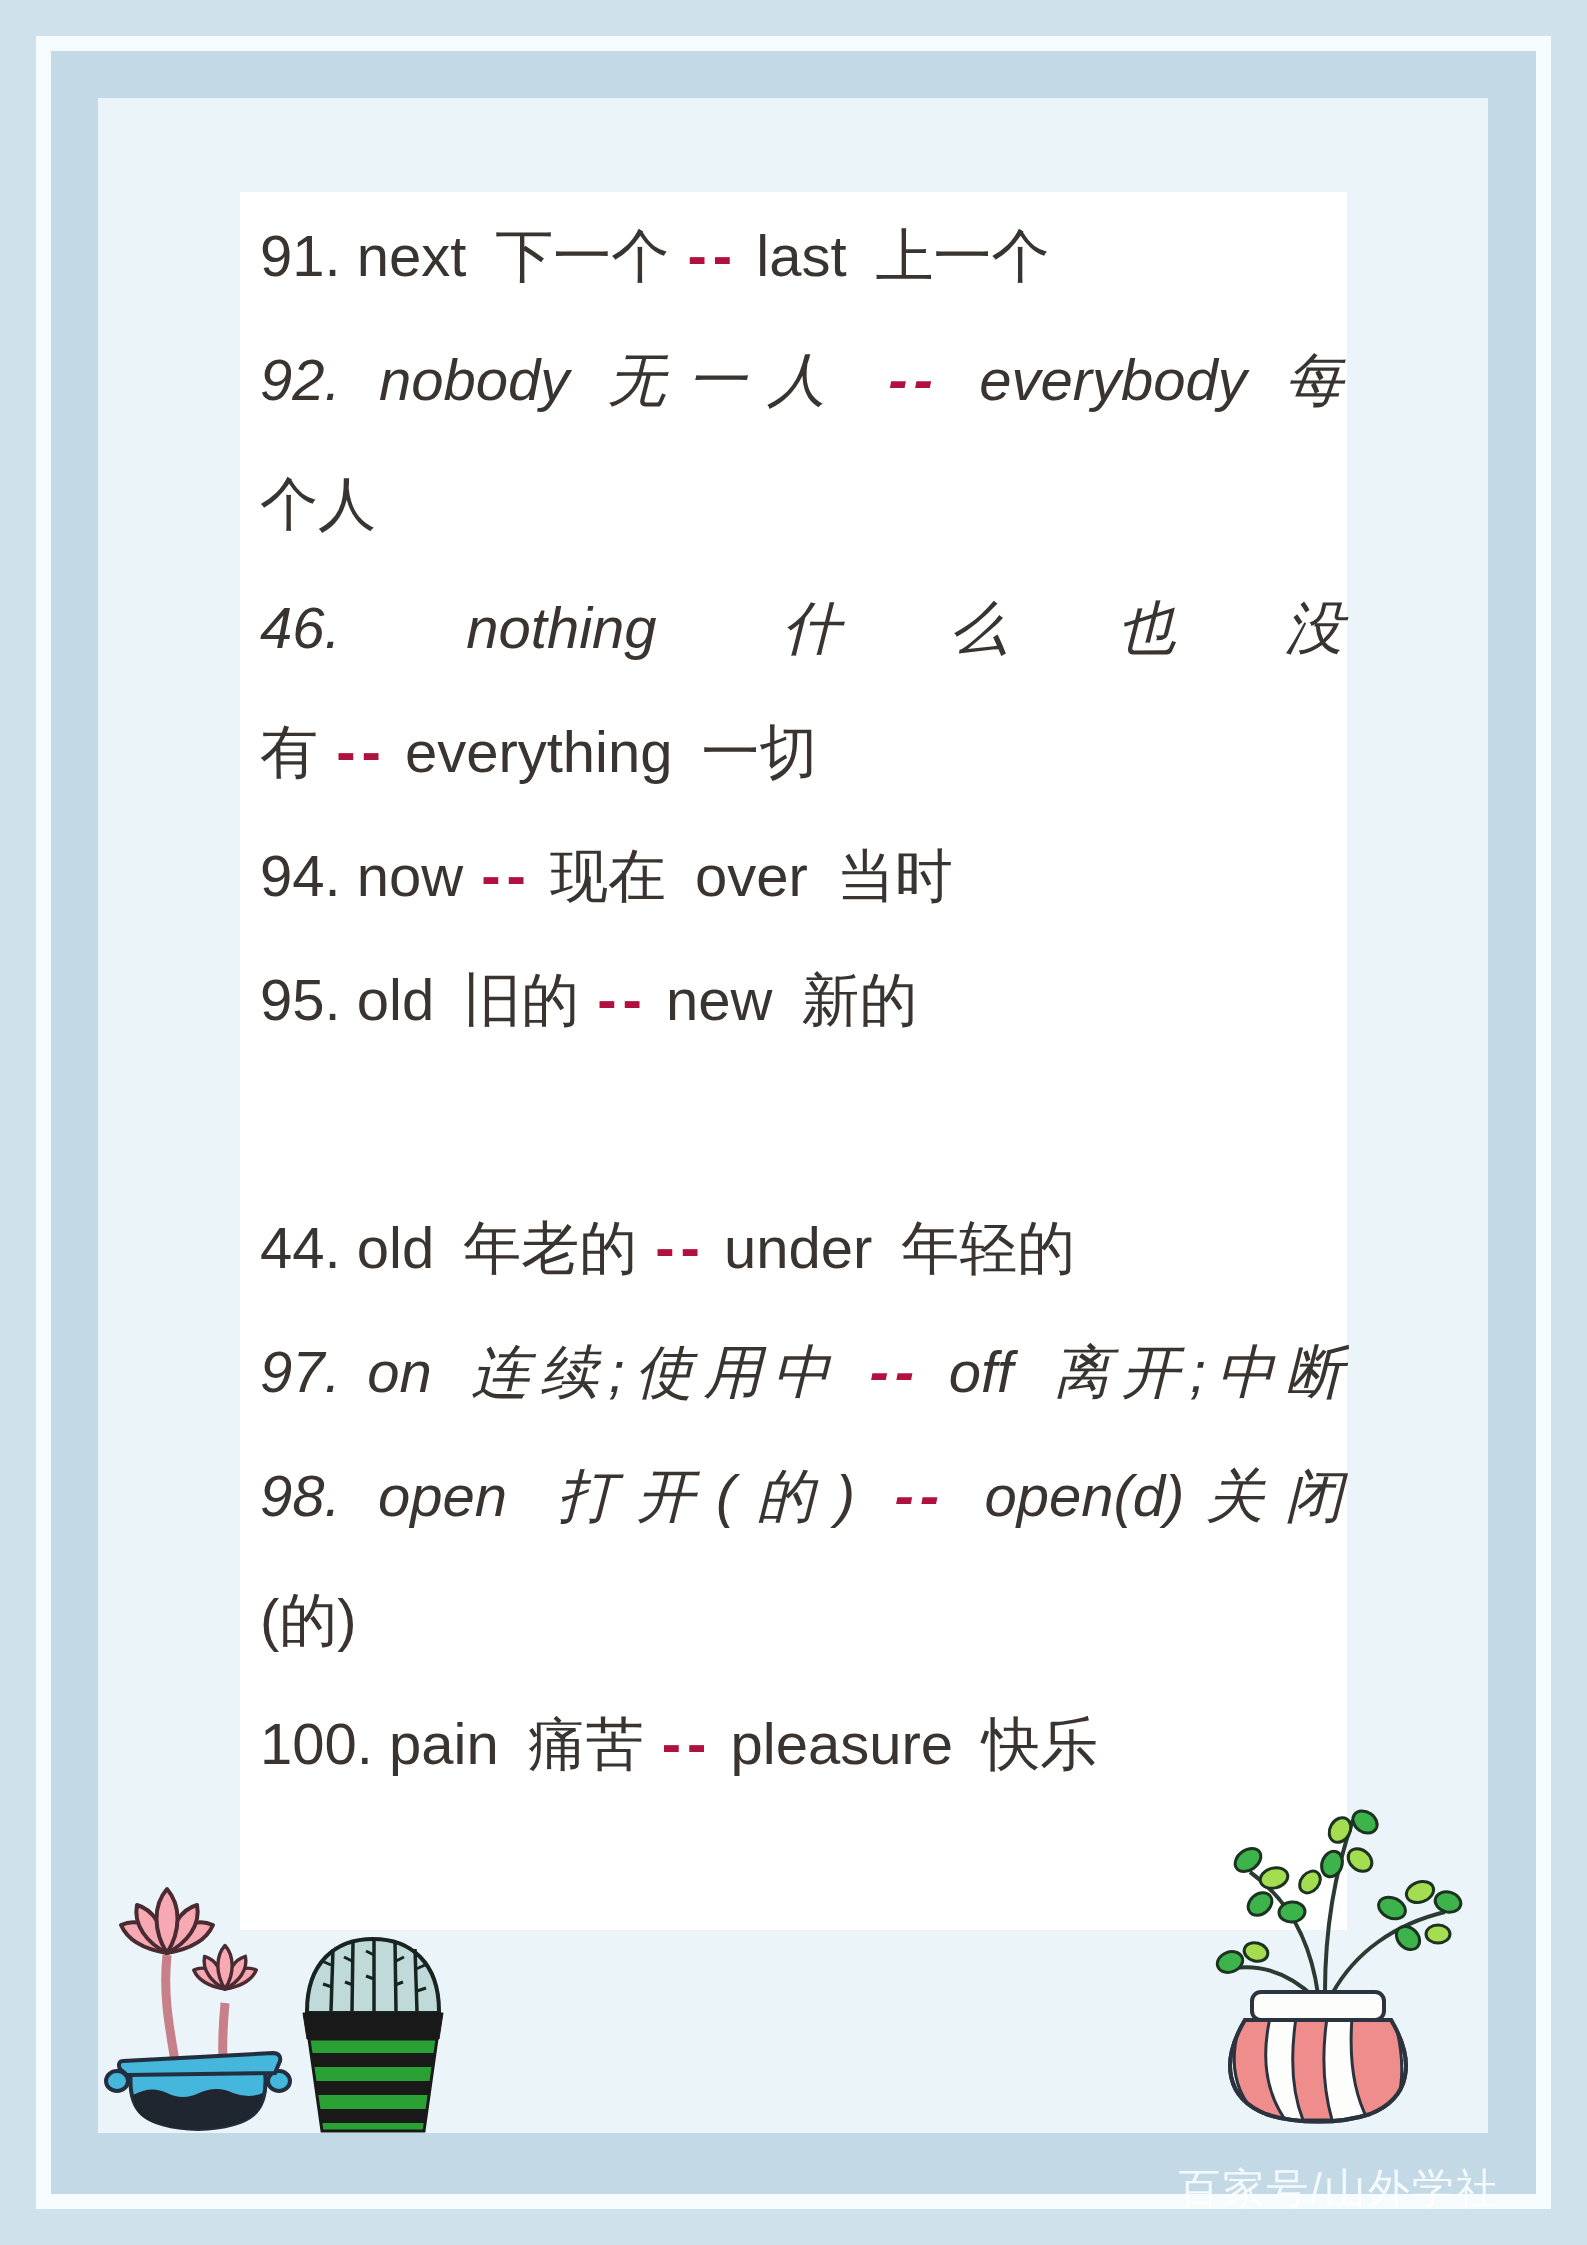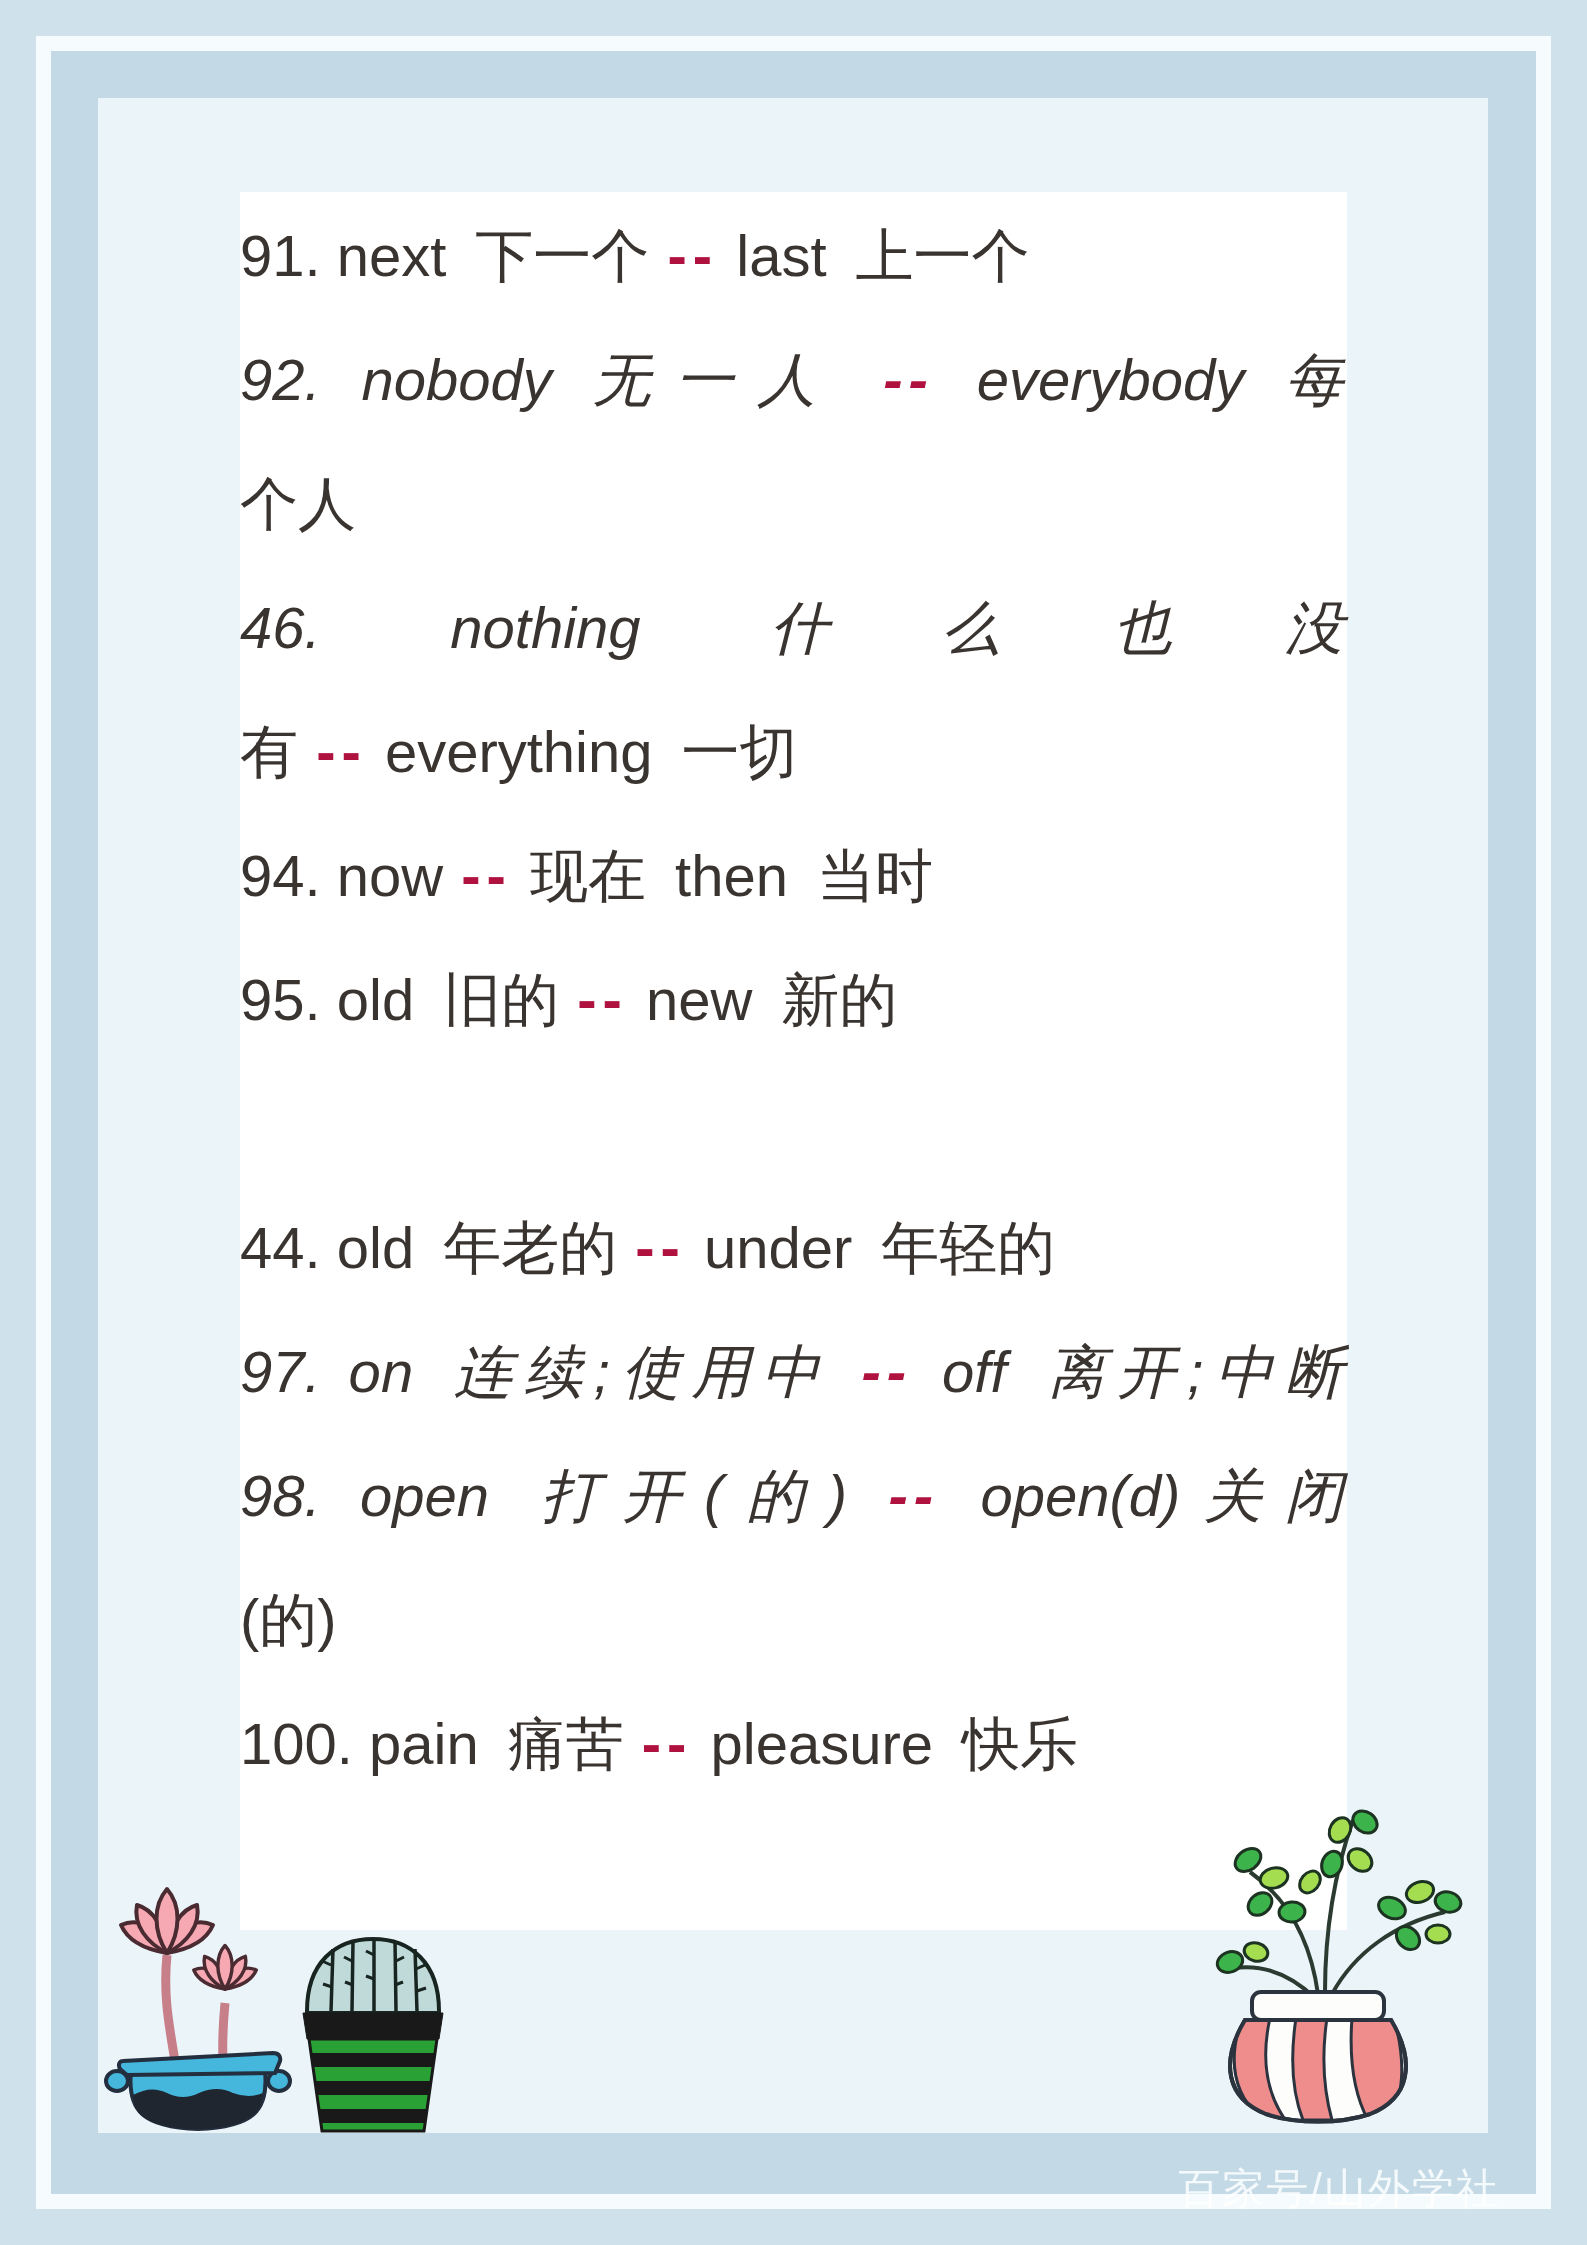--- a/index.html
+++ b/index.html
@@ -6,21 +6,21 @@
   body{font-family:"Liberation Sans","DejaVu Sans",sans-serif;}
   .canvas{position:relative;width:1587px;height:2245px;background:var(--frame-outer,#cfe1ea);overflow:hidden;}
   .band-white{position:absolute;inset:36px;background:var(--frame-stripe,#f6fbfd);}
   .band-mid{position:absolute;inset:51px;background:var(--frame-mid,#c3dae6);}
   .inner-area{position:absolute;left:98px;top:98px;right:99px;bottom:112px;background:var(--frame-inner,#ebf5f9);}
   .content-box{
     position:absolute;left:240px;top:192px;width:1107px;height:1738px;
     background:var(--content-bg,#ffffff);
     color:var(--text-color,#3a3431);
     font-size:58px;
-    padding:2px 4px 0 0;box-sizing:border-box;
+    padding:2px 4px 0 20px;box-sizing:border-box;
   }
   .line{height:124px;line-height:124px;white-space:nowrap;overflow:visible;}
   .line.just{white-space:normal;text-align:justify;text-align-last:justify;font-style:italic;}
   .dash{color:var(--accent-red,#b0123f);font-weight:bold;letter-spacing:6px;padding:0 2px;}
   .deco{position:absolute;}
   .deco-lotus{left:103px;top:1865px;width:190px;height:270px;}
   .deco-cactus{left:293px;top:1933px;width:160px;height:200px;}
   .deco-plant{left:1190px;top:1762px;width:300px;height:372px;}
   .watermark{
     position:absolute;right:87px;bottom:28px;
@@ -36,21 +36,21 @@
   <div class="band-white"></div>
   <div class="band-mid"></div>
   <div class="inner-area"></div>
 
   <div class="content-box">
       <div class="line"><span>91. next 下一个 </span><span class="dash">--</span><span> last 上一个</span></div>
       <div class="line just"><span>92. nobody 无一人 </span><span class="dash">--</span><span> everybody 每</span></div>
       <div class="line"><span>个人</span></div>
       <div class="line just"><span>46. nothing 什么也没</span></div>
       <div class="line"><span>有 </span><span class="dash">--</span><span> everything 一切</span></div>
-      <div class="line"><span>94. now </span><span class="dash">--</span><span> 现在 then 当时</span></div>
+      <div class="line"><span>94. now </span><span class="dash">--</span><span> 现在 over 当时</span></div>
       <div class="line"><span>95. old 旧的 </span><span class="dash">--</span><span> new 新的</span></div>
       <div class="line"><span></span></div>
       <div class="line"><span>44. old 年老的 </span><span class="dash">--</span><span> under 年轻的</span></div>
       <div class="line just"><span>97. on 连续;使用中 </span><span class="dash">--</span><span> off 离开;中断</span></div>
       <div class="line just"><span>98. open 打开(的) </span><span class="dash">--</span><span> open(d)关闭</span></div>
       <div class="line"><span>(的)</span></div>
       <div class="line"><span>100. pain 痛苦 </span><span class="dash">--</span><span> pleasure 快乐</span></div>
     </div>
 
   <svg class="deco deco-lotus" viewBox="0 0 190 270">

